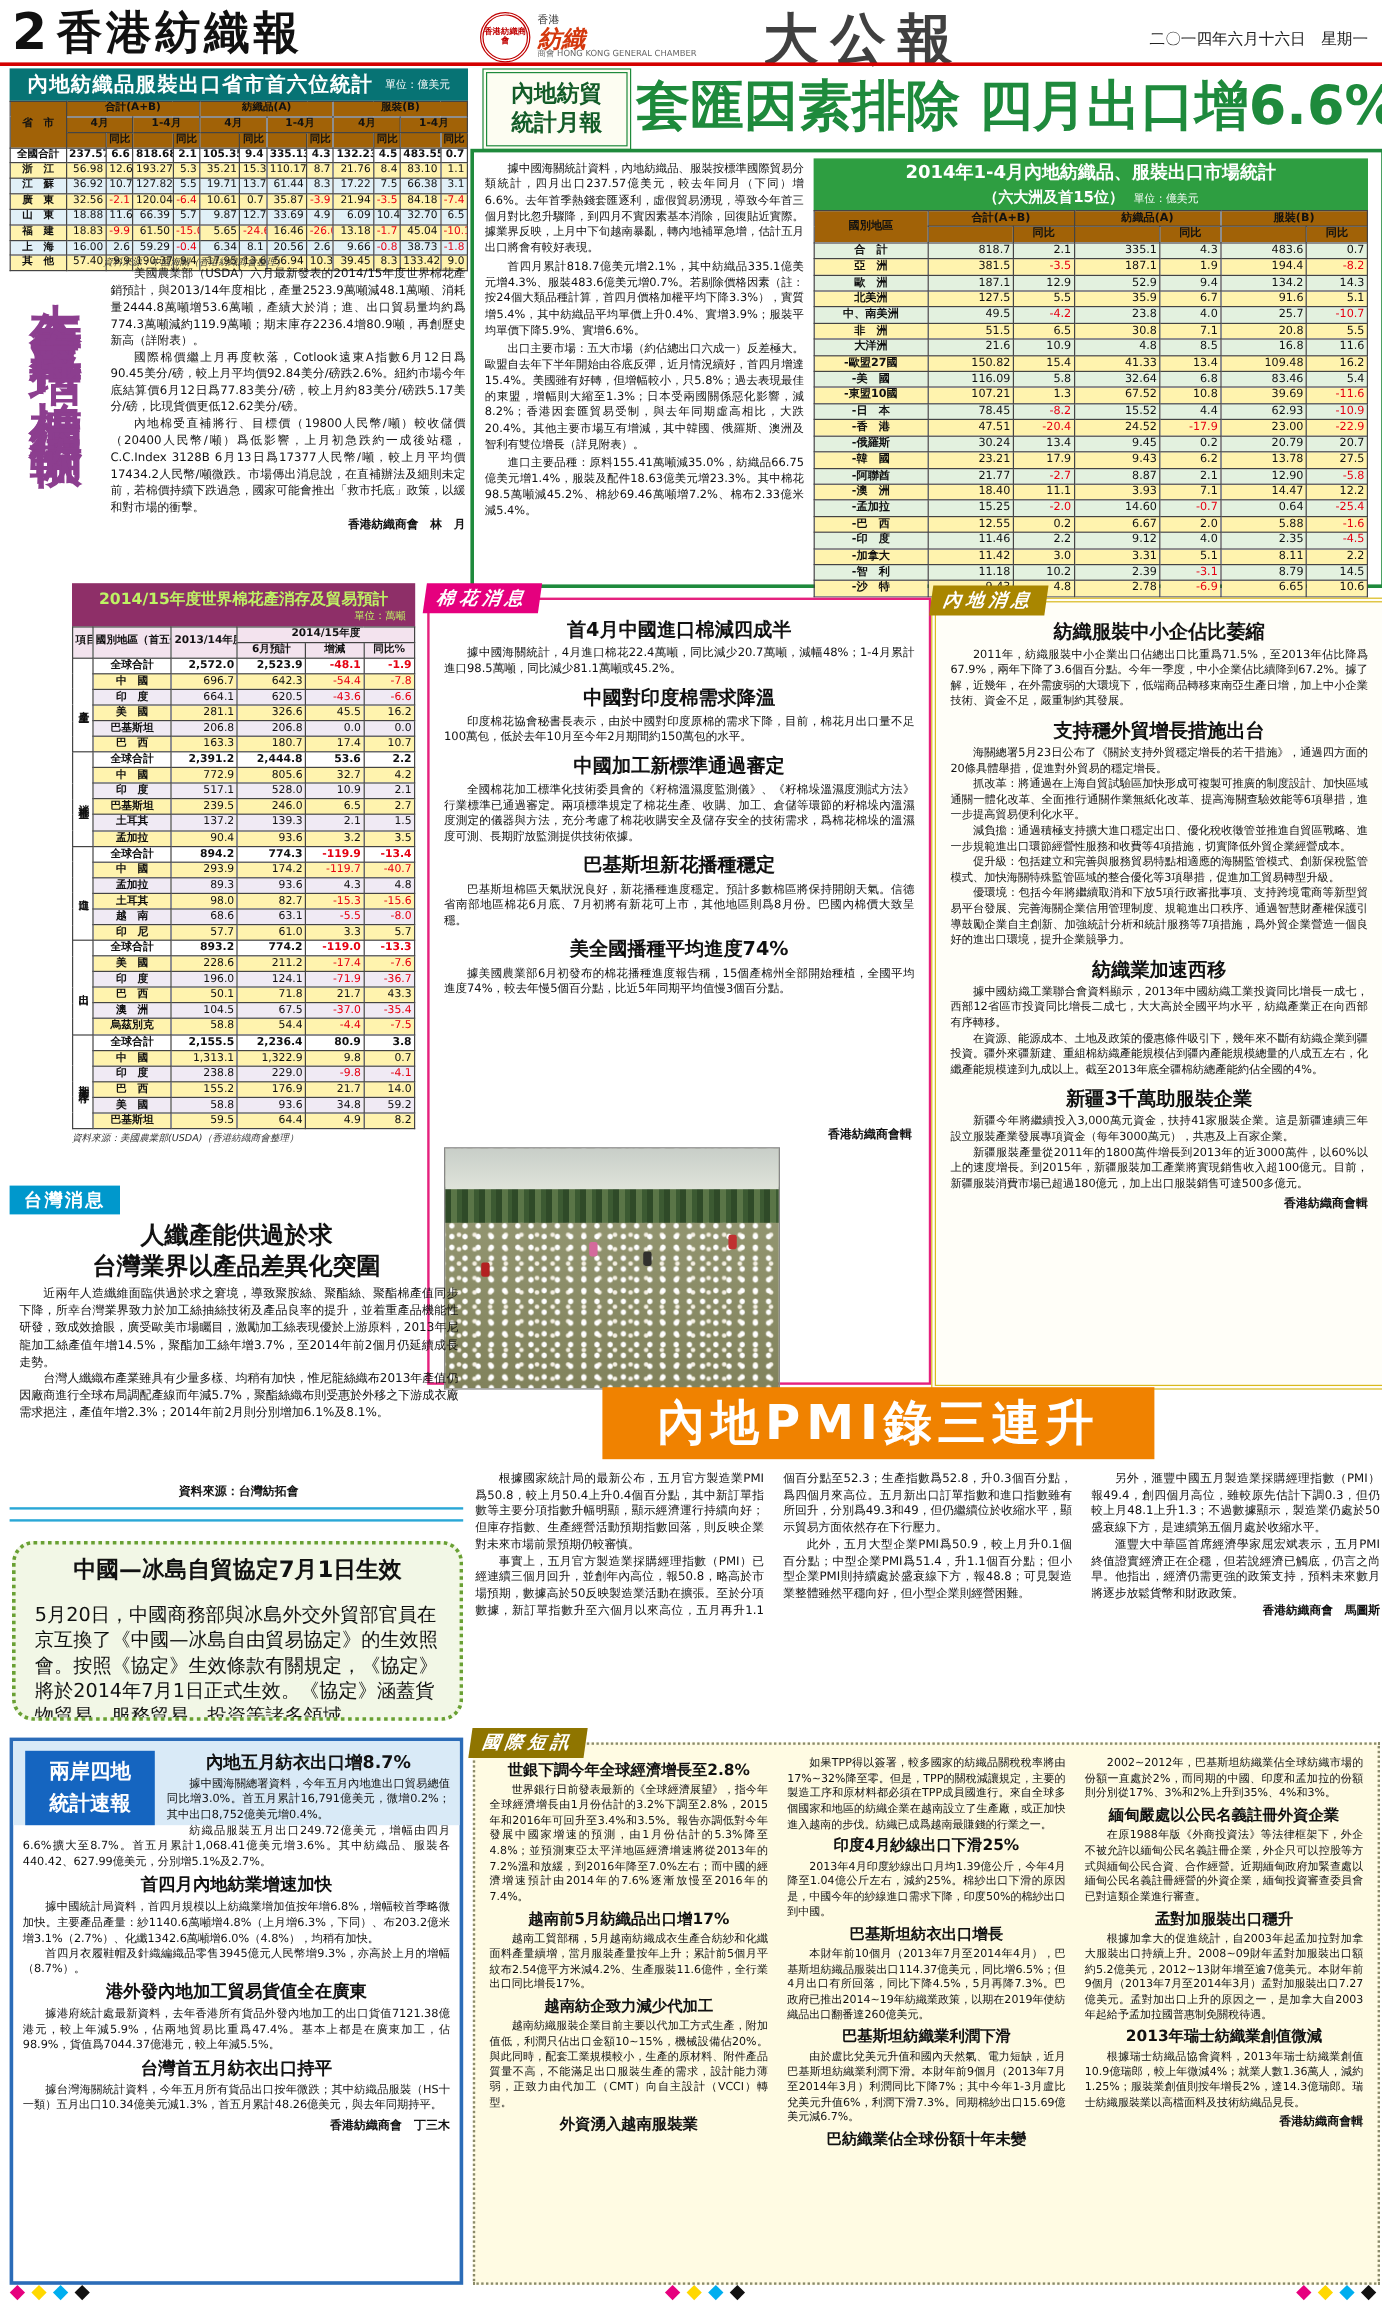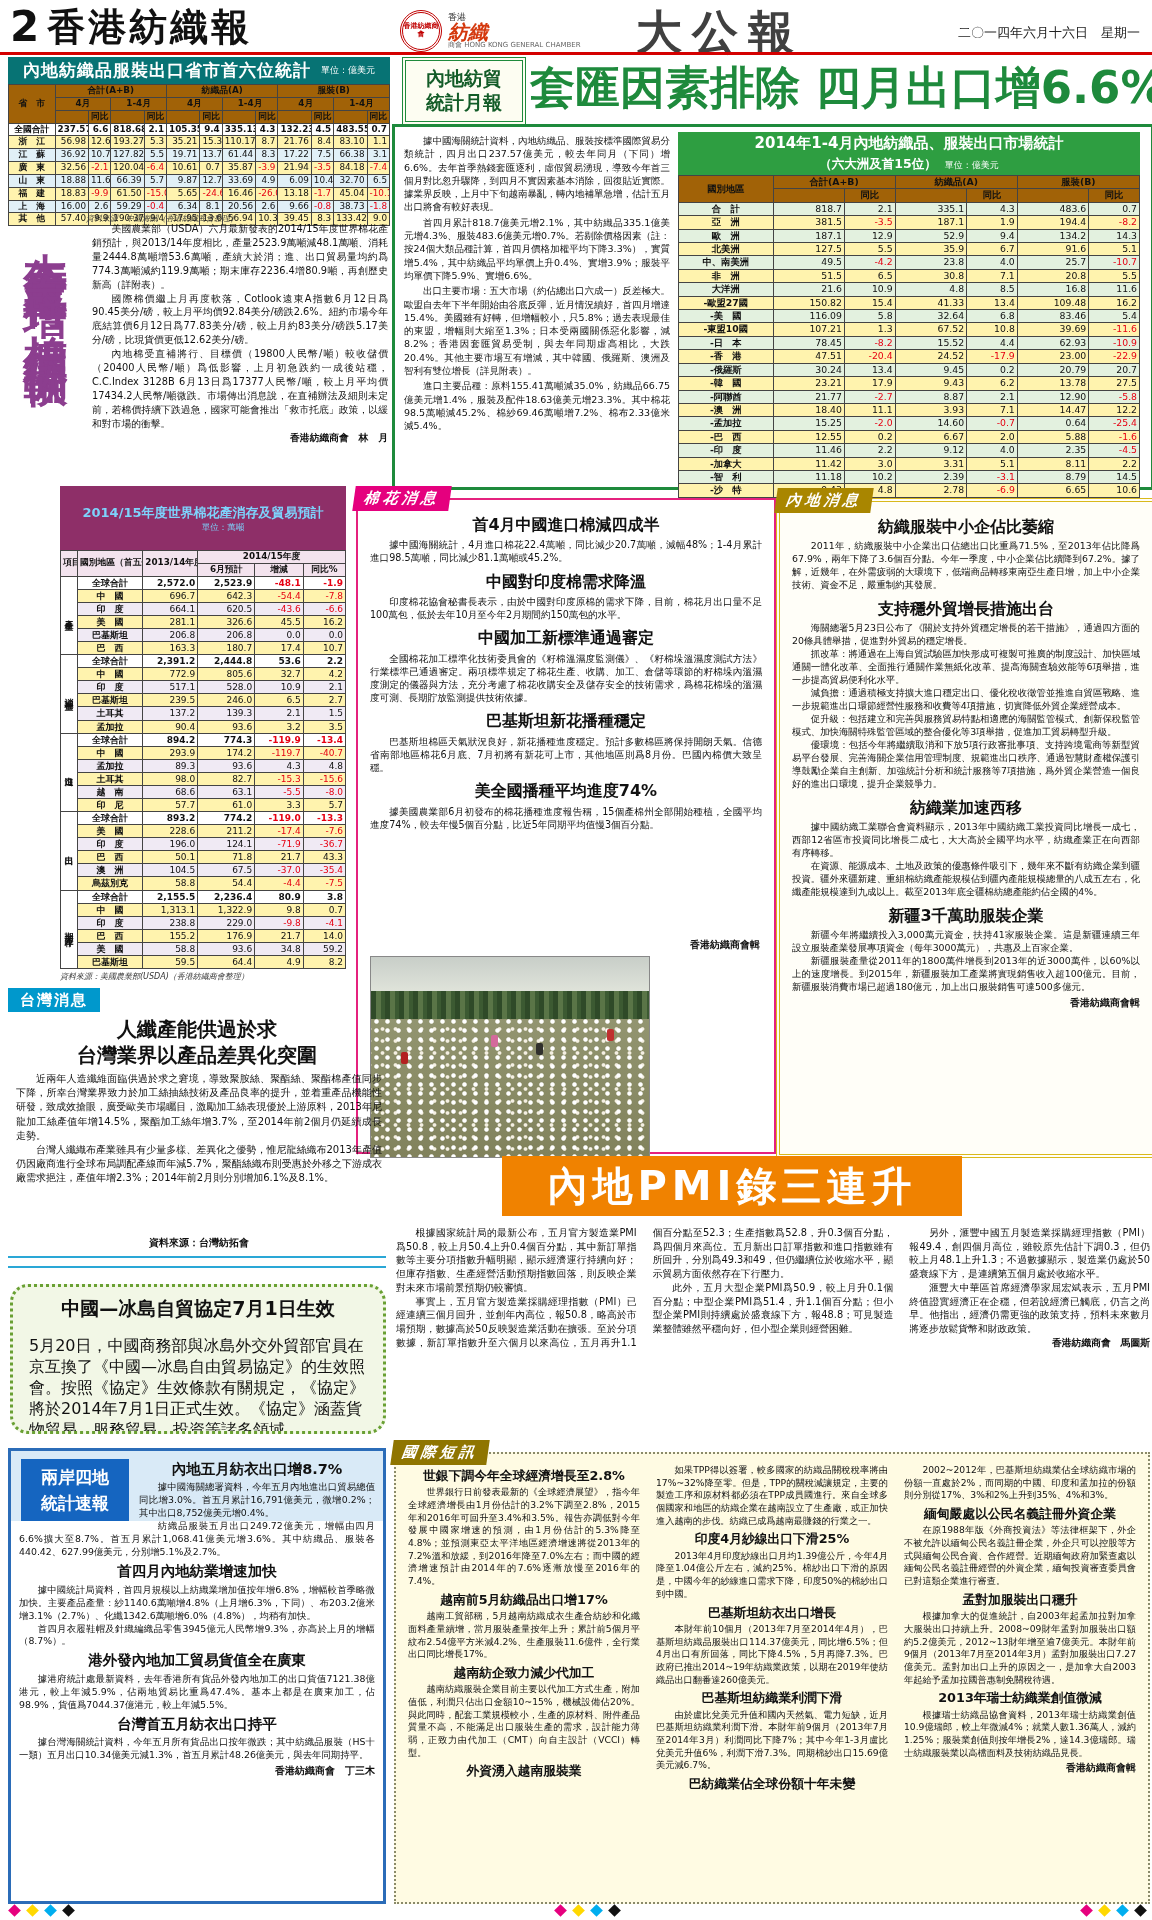--- a/index.html
+++ b/index.html
@@ -66,23 +66,23 @@
     writing-mode:vertical-rl;text-orientation:upright;font-size:44px;font-weight:900;color:#8c3e8f;
     letter-spacing:6px;line-height:72px;}
   #vert-head .gap{display:inline-block;height:34px;}
 
   
   #cotton-article{position:absolute;left:92px;top:222px;width:296px;height:260px;overflow:hidden;
     font-size:9.8px;line-height:1.42;text-align:justify;}
   #cotton-article p{margin:0;text-indent:2em;}
   .byline{text-align:right;font-weight:700;}
   #cotton-table-block{position:absolute;left:60px;top:486px;width:286px;}
-  .purple-bar{background:#8e2f68;color:#7dd3fc;text-align:center;padding:16px 0;}
+  .purple-bar{background:#8e2f68;color:#bef264;text-align:center;padding:2px 0;}
   .purple-bar .t{font-size:13px;font-weight:900;}
-  .purple-bar .u{display:block;font-size:8.5px;padding-right:8px;margin-left:48px;}
+  .purple-bar .u{display:block;font-size:8.5px;text-align:right;padding-right:8px;margin-left:48px;}
   #cotton-table-block table{font-size:9px;}
   #cotton-table-block th{background:#f3e3ee;font-size:8.8px;}
   #cotton-table-block tbody tr:nth-child(even) td{background:#fff3ae;}
   #cotton-table-block tbody tr:nth-child(odd) td{background:#f0eaf4;}
   td.grp{writing-mode:vertical-rl;text-orientation:upright;text-align:center;background:#e9d7e3 !important;
     font-weight:700;letter-spacing:2px;padding:0;font-size:9px;}
   #cotton-table-block .tbl-src{margin-top:2px;}
 
   
   .tag{position:absolute;top:-14px;left:-4px;color:#fff;font-weight:900;font-style:italic;
@@ -907,21 +907,21 @@
     </div>
   </div>
 
   <div id="taiwan-tag">台灣消息</div>
   <div id="taiwan-h">
     <div>人纖產能供過於求</div>
     <div>台灣業界以產品差異化突圍</div>
   </div>
   <div id="taiwan-body">
       <p>近兩年人造纖維面臨供過於求之窘境，導致聚胺絲、聚酯絲、聚酯棉產值同步下降，所幸台灣業界致力於加工絲抽絲技術及產品良率的提升，並着重產品機能性研發，致成效搶眼，廣受歐美市場矚目，激勵加工絲表現優於上游原料，2013年尼龍加工絲產值年增14.5%，聚酯加工絲年增3.7%，至2014年前2個月仍延續成長走勢。</p>
-      <p>台灣人纖織布產業雖具有少量多樣、差異化之優勢，惟尼龍絲織布2013年產值仍因廠商進行全球布局調配產線而年減5.7%，聚酯絲織布則受惠於外移之下游成衣廠需求挹注，產值年增2.3%；2014年前2月則分別增加6.1%及8.1%。</p>
+      <p>台灣人纖織布產業雖具有少量多樣、均稍有加快，惟尼龍絲織布2013年產值仍因廠商進行全球布局調配產線而年減5.7%，聚酯絲織布則受惠於外移之下游成衣廠需求挹注，產值年增2.3%；2014年前2月則分別增加6.1%及8.1%。</p>
     </div>
   <div id="taiwan-src">資料來源：台灣紡拓會</div>
   <div id="taiwan-rule"></div>
 
   <div id="iceland">
     <div class="news-h">中國—冰島自貿協定7月1日生效</div>
     <div>
         <p>5月20日，中國商務部與冰島外交外貿部官員在京互換了《中國—冰島自由貿易協定》的生效照會。按照《協定》生效條款有關規定，《協定》將於2014年7月1日正式生效。《協定》涵蓋貨物貿易、服務貿易、投資等諸多領域。</p>
       </div>
 

